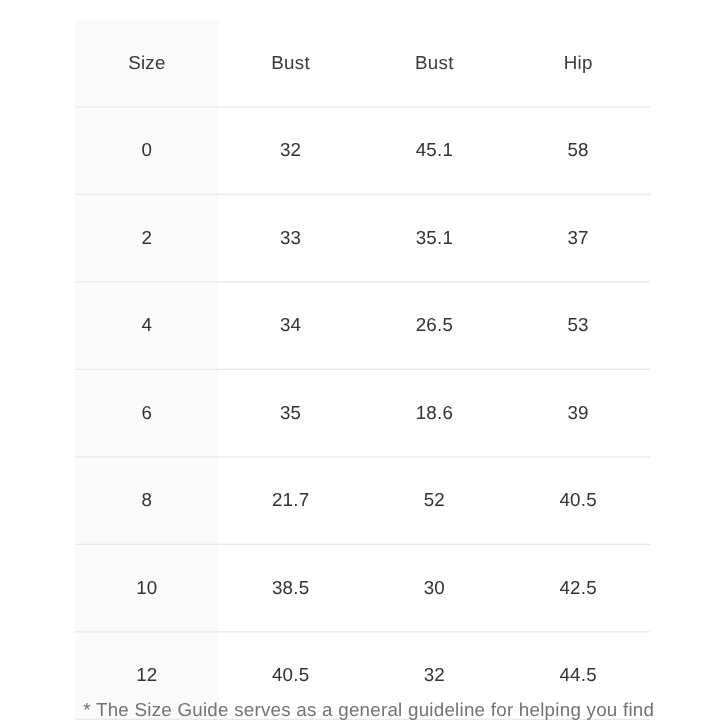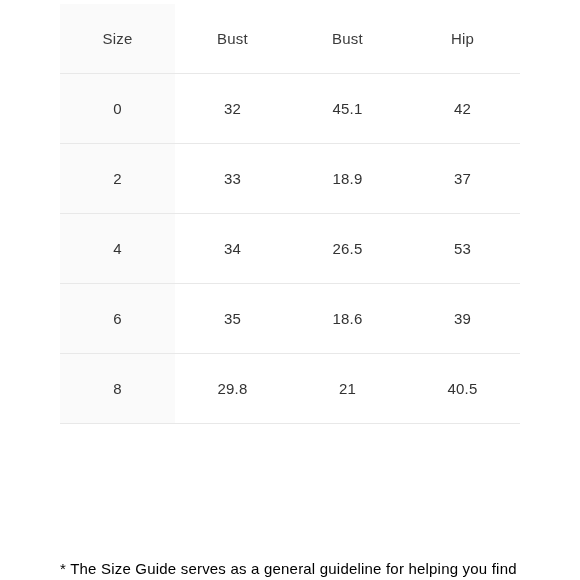--- a/index.html
+++ b/index.html
@@ -18,21 +18,21 @@
     position: relative;
     width: 580px;
     height: 580px;
     background: #ffffff;
   }
 
   
   .size-table-wrap {
     position: absolute;
     left: 60px;
-    top: 4px;
+    top: 16px;
     width: 460px;
   }
   table.size-table {
     width: 460px;
     border-collapse: collapse;
     table-layout: fixed;
   }
   table.size-table col.c-size  { width: 115px; }
   table.size-table col.c-bust  { width: 115px; }
   table.size-table col.c-waist { width: 115px; }
@@ -69,24 +69,25 @@
   }
 
   
   .footnote {
     position: absolute;
     left: 60px;
     top: 558px;
     width: 470px;
     font-size: 15px;
     line-height: 22px;
-    color: #000000;
+    color: #737373;
     letter-spacing: 0.2px;
     white-space: nowrap;
     overflow: hidden;
+    text-align: center;
   }
 </style>
 </head>
 <body>
 
 <div class="page">
 
   <div class="size-table-wrap">
     <table class="size-table">
       <colgroup>
@@ -101,45 +102,57 @@
           <th>Bust</th>
           <th>Bust</th>
           <th>Hip</th>
         </tr>
       </thead>
       <tbody>
         <tr>
           <td class="col-first">0</td>
           <td>32</td>
           <td>45.1</td>
-          <td>42</td>
+          <td>58</td>
         </tr>
         <tr>
           <td class="col-first">2</td>
           <td>33</td>
-          <td>18.9</td>
+          <td>35.1</td>
           <td>37</td>
         </tr>
         <tr>
           <td class="col-first">4</td>
           <td>34</td>
           <td>26.5</td>
           <td>53</td>
         </tr>
         <tr>
           <td class="col-first">6</td>
           <td>35</td>
           <td>18.6</td>
           <td>39</td>
         </tr>
         <tr>
           <td class="col-first">8</td>
-          <td>29.8</td>
-          <td>21</td>
+          <td>21.7</td>
+          <td>52</td>
           <td>40.5</td>
+        </tr>
+        <tr>
+          <td class="col-first">10</td>
+          <td>38.5</td>
+          <td>30</td>
+          <td>42.5</td>
+        </tr>
+        <tr>
+          <td class="col-first">12</td>
+          <td>40.5</td>
+          <td>32</td>
+          <td>44.5</td>
         </tr>
       </tbody>
     </table>
   </div>
 
   <div class="footnote">* The Size Guide serves as a general guideline for helping you find</div>
 
 </div>
 
 </body></html>

